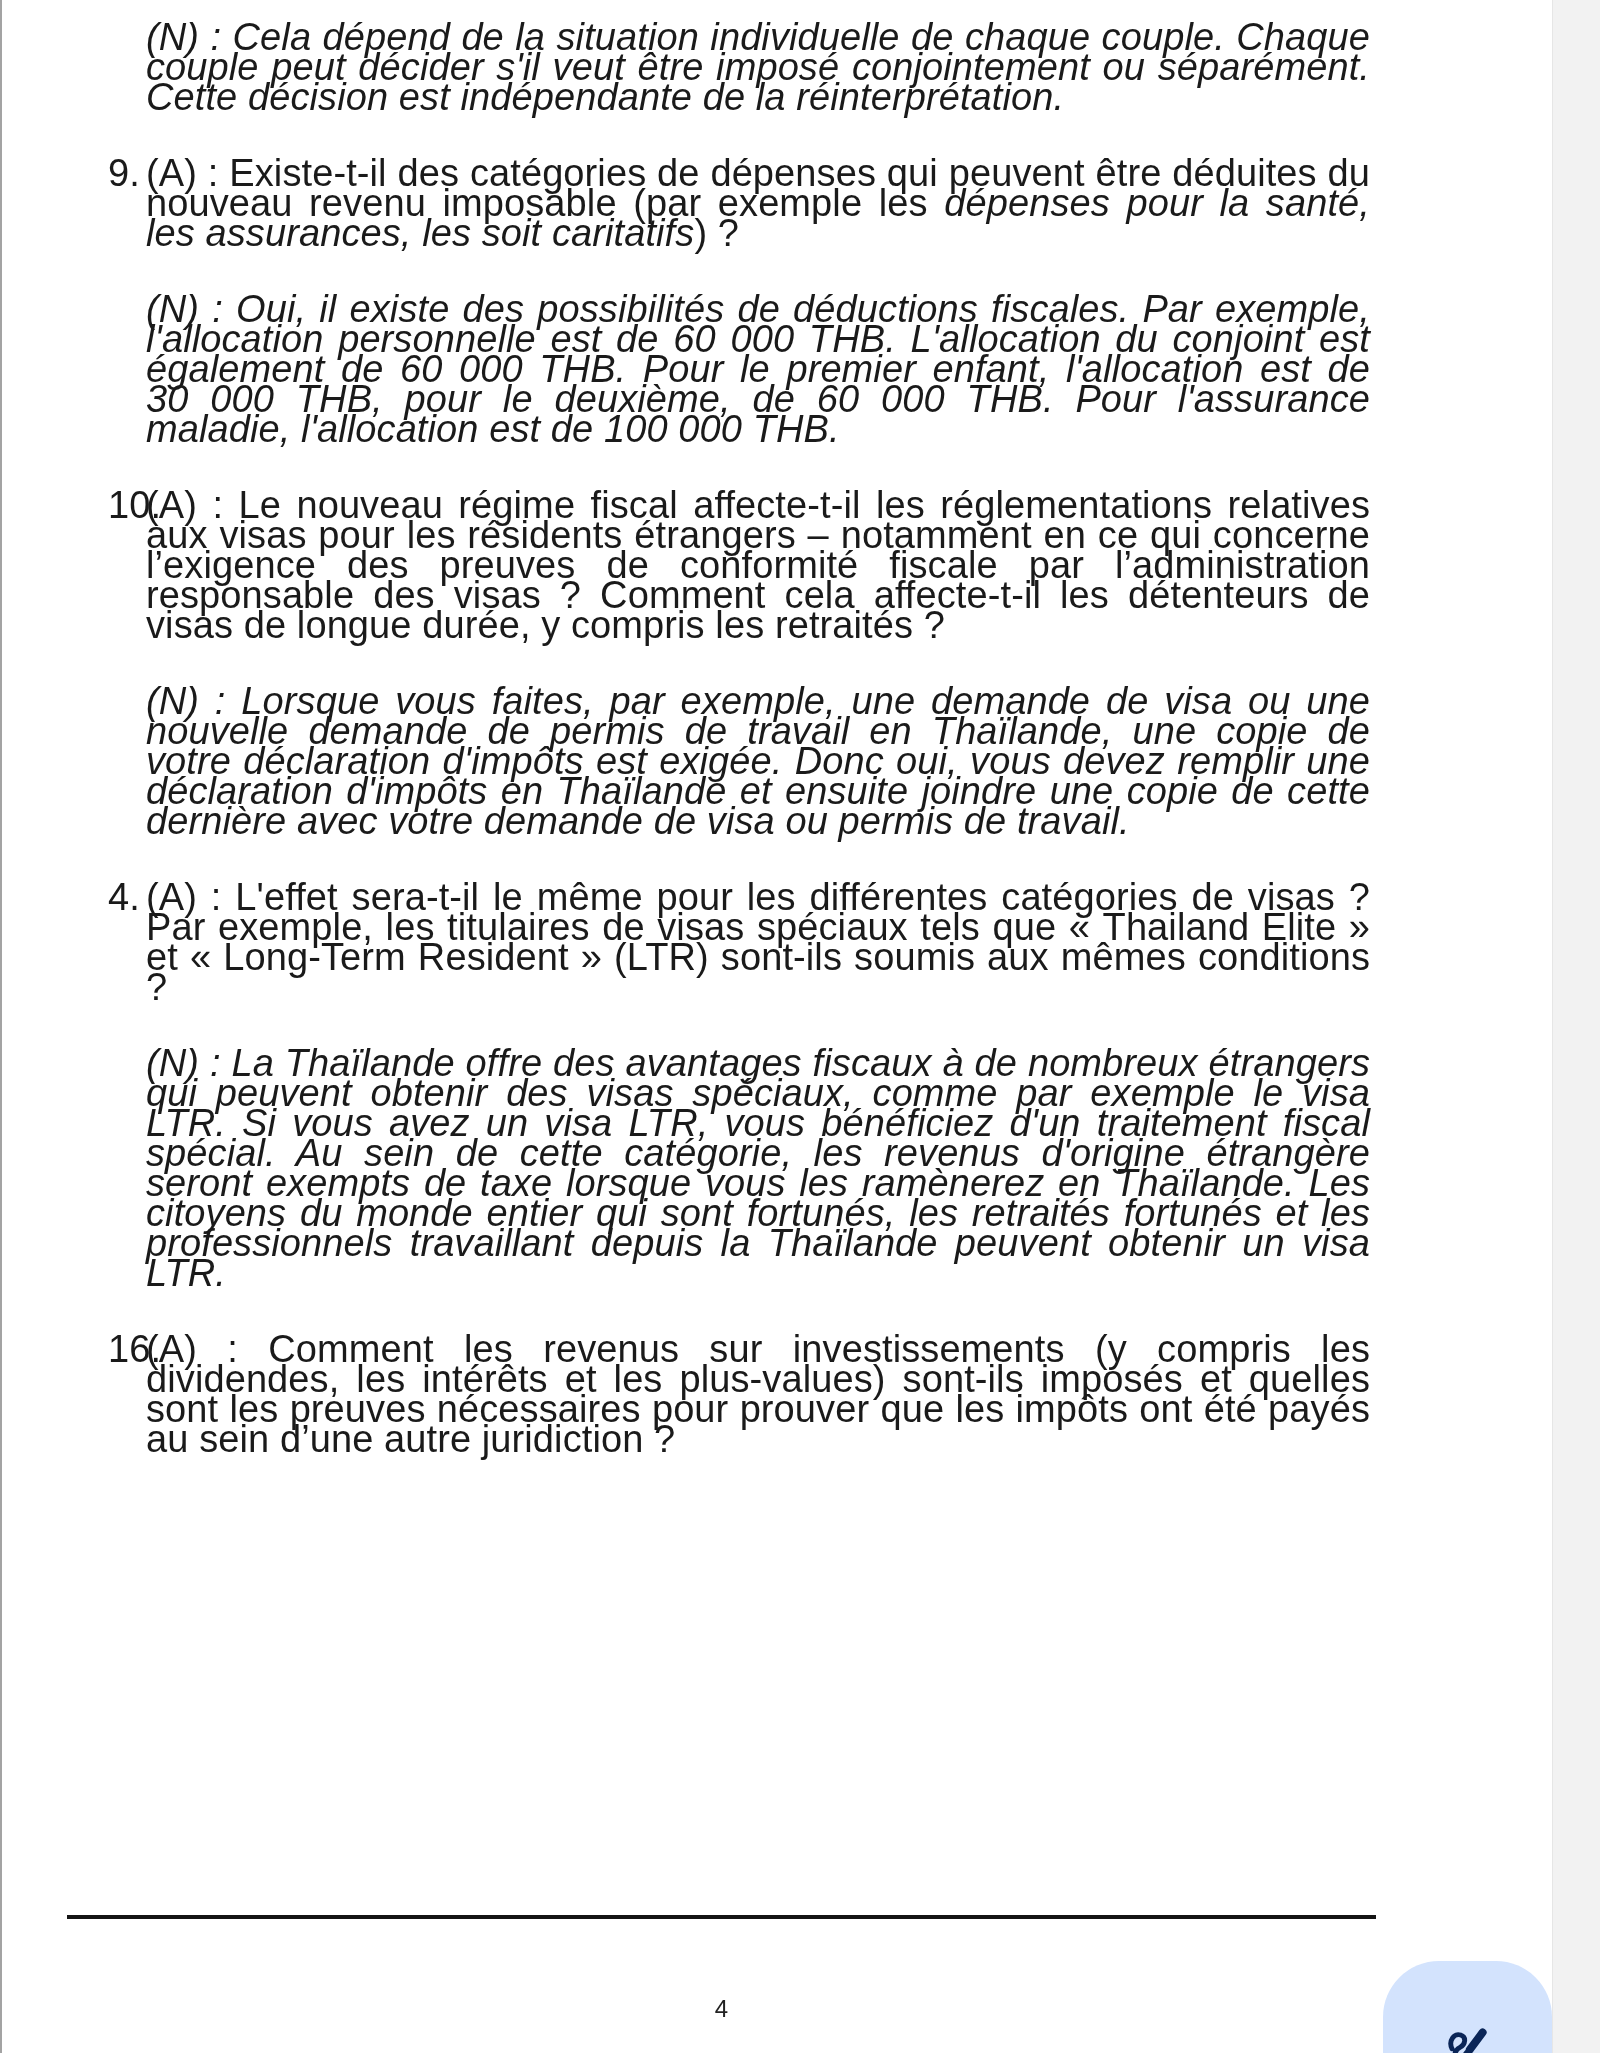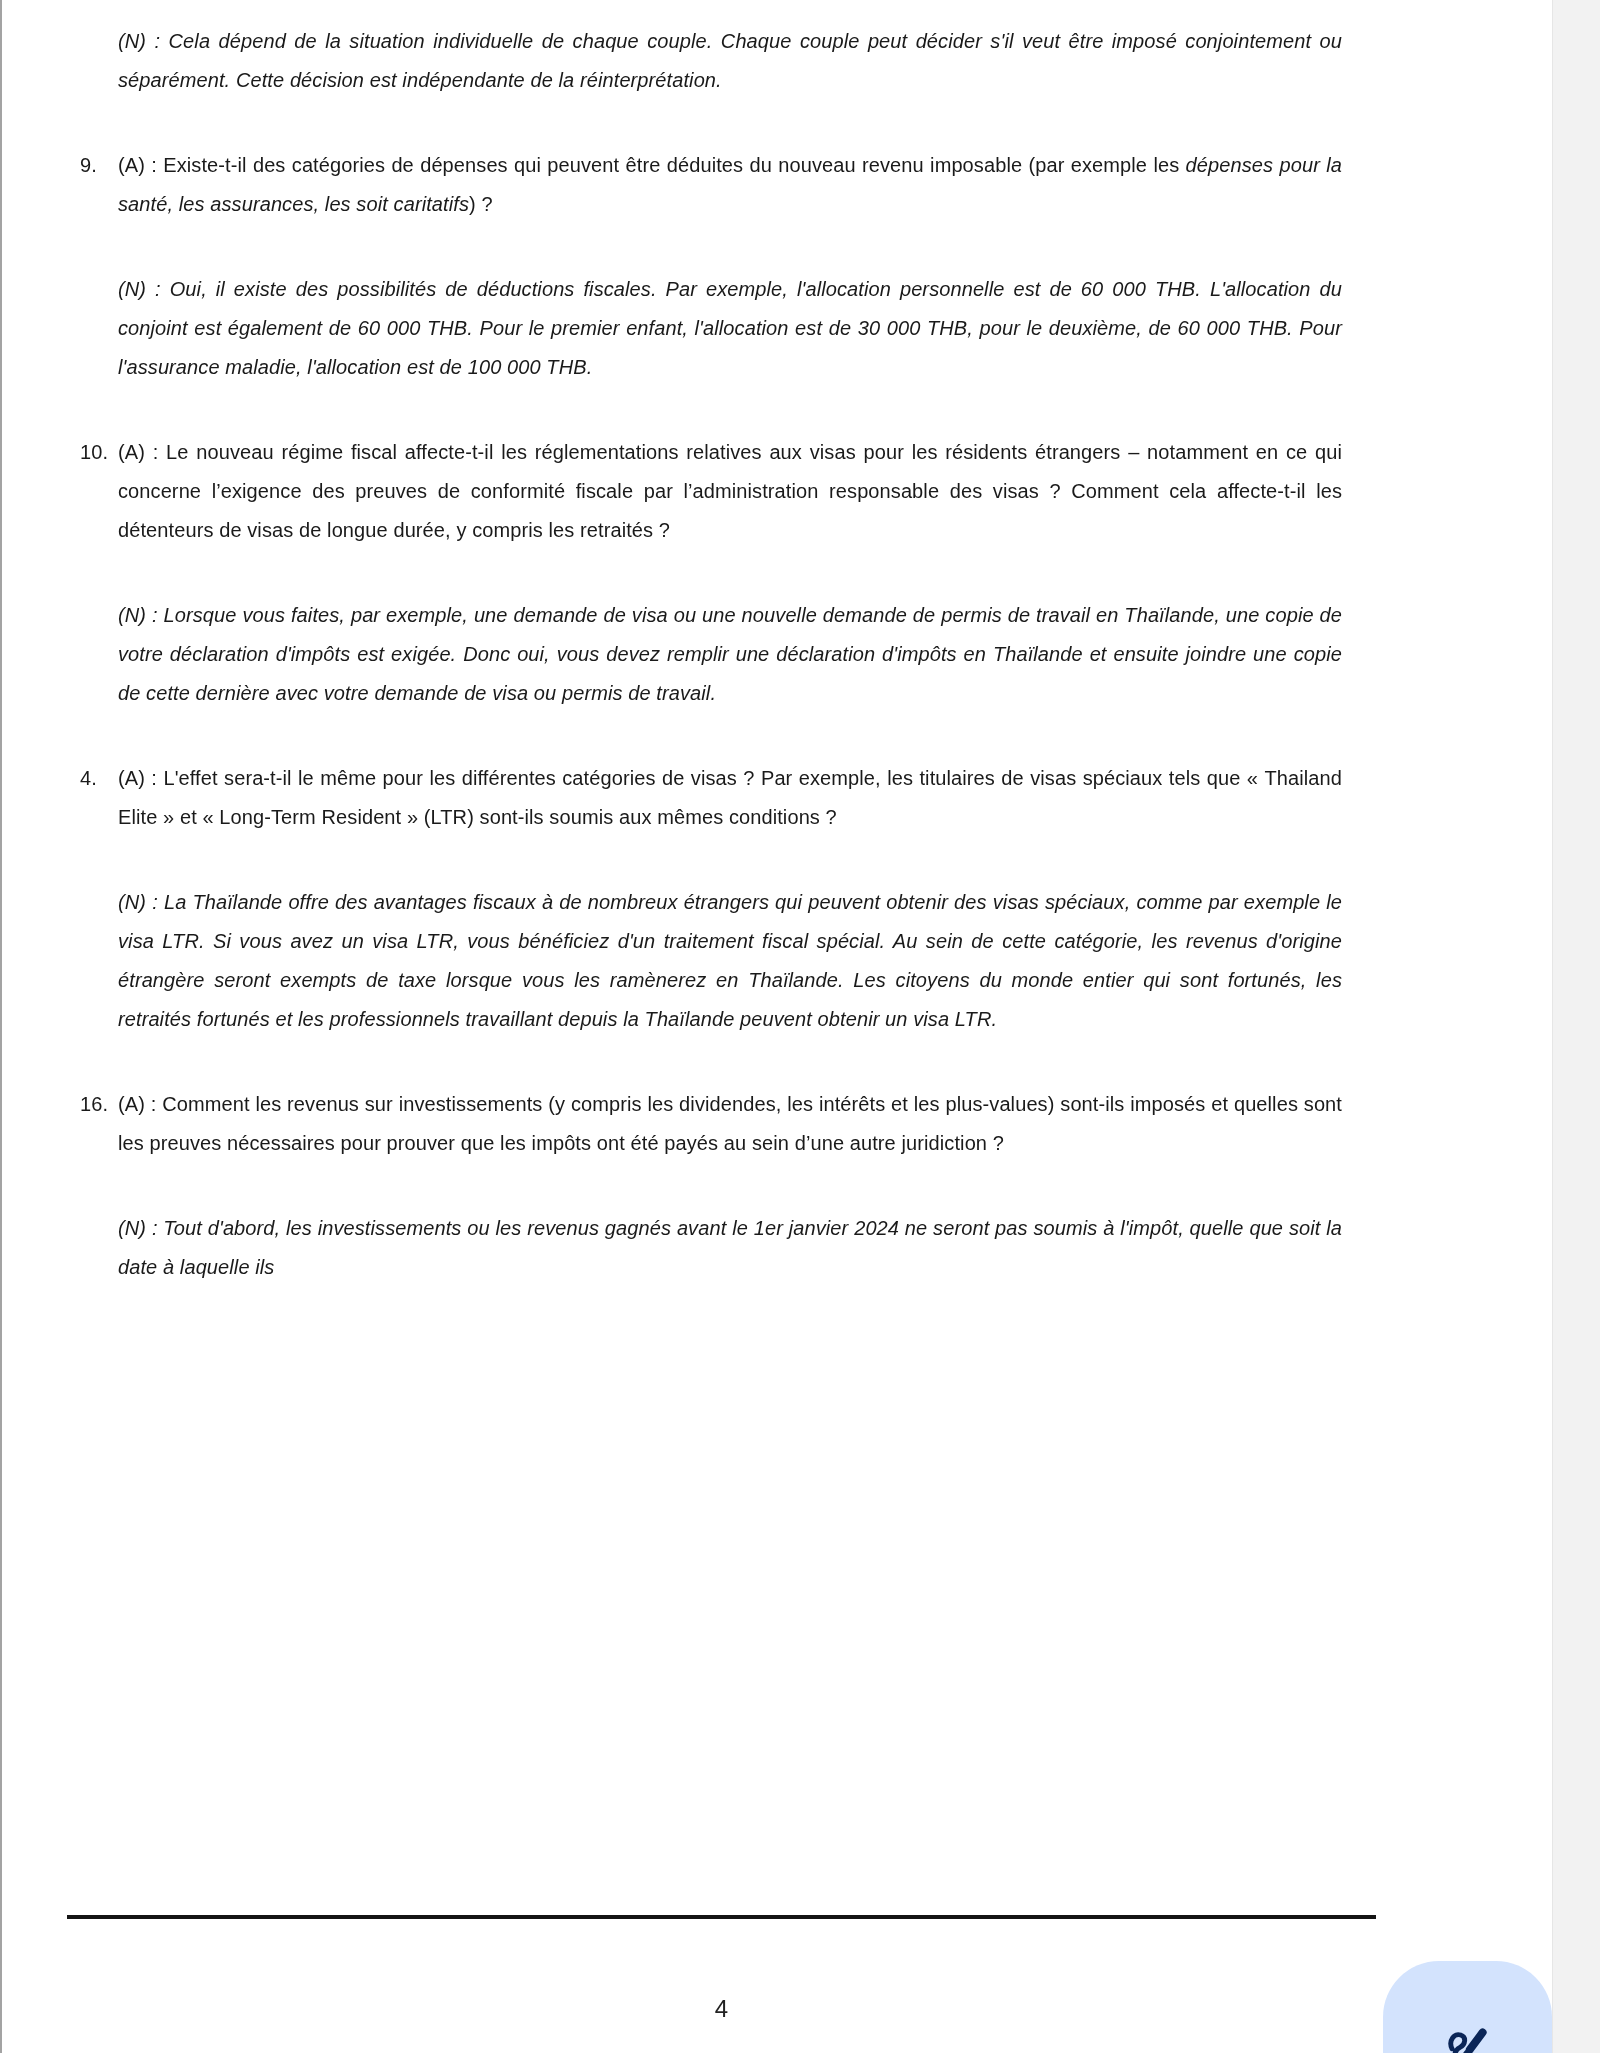--- a/index.html
+++ b/index.html
@@ -10,22 +10,22 @@
   }
   .page{
     position:absolute;left:0;top:0;width:1552px;height:2053px;
     background:#ffffff;border-left:2px solid #a3a3a3;box-sizing:border-box;
   }
   .viewer-gutter{
     position:absolute;right:0;top:0;width:48px;height:2053px;
     background:#f2f2f2;border-left:1px solid #e6e6e6;box-sizing:border-box;
   }
   .content{
-    position:absolute;left:116px;top:22px;width:1224px;
-    font-size:20px;line-height:39px;text-align:justify;
+    position:absolute;left:144px;top:22px;width:1224px;
+    font-size:38px;line-height:30px;text-align:justify;
     letter-spacing:0.1px;
   }
   .block{position:relative;margin-bottom:46px;}
   .block:last-child{margin-bottom:0;}
   .num{position:absolute;left:-38px;top:0;font-style:normal;white-space:nowrap;}
   .it{font-style:italic;}
   .footer-rule{
     position:absolute;left:65px;top:1915px;width:1309px;height:4px;
     background:#141414;
   }
@@ -49,21 +49,20 @@
 
     <div class="content" id="doc-content">
         <div class="block answer"><span class="it">(N) : Cela dépend de la situation individuelle de chaque couple. Chaque couple peut décider s'il veut être imposé conjointement ou séparément. Cette décision est indépendante de la réinterprétation.</span></div>
         <div class="block question"><span class="num">9.</span><span>(A) : Existe-t-il des catégories de dépenses qui peuvent être déduites du nouveau revenu imposable (par exemple les </span><span class="it">dépenses pour la santé, les assurances, les soit caritatifs</span><span>) ?</span></div>
         <div class="block answer"><span class="it">(N) : Oui, il existe des possibilités de déductions fiscales. Par exemple, l'allocation personnelle est de 60&nbsp;000 THB. L'allocation du conjoint est également de 60&nbsp;000 THB. Pour le premier enfant, l'allocation est de 30&nbsp;000 THB, pour le deuxième, de 60&nbsp;000 THB. Pour l'assurance maladie, l'allocation est de 100&nbsp;000 THB.</span></div>
         <div class="block question"><span class="num">10.</span><span>(A) : Le nouveau régime fiscal affecte-t-il les réglementations relatives aux visas pour les résidents étrangers – notamment en ce qui concerne l’exigence des preuves de conformité fiscale par l’administration responsable des visas ? Comment cela affecte-t-il les détenteurs de visas de longue durée, y compris les retraités ?</span></div>
         <div class="block answer"><span class="it">(N) : Lorsque vous faites, par exemple, une demande de visa ou une nouvelle demande de permis de travail en Thaïlande, une copie de votre déclaration d'impôts est exigée. Donc oui, vous devez remplir une déclaration d'impôts en Thaïlande et ensuite joindre une copie de cette dernière avec votre demande de visa ou permis de travail.</span></div>
         <div class="block question"><span class="num">4.</span><span>(A) : L'effet sera-t-il le même pour les différentes catégories de visas ? Par exemple, les titulaires de visas spéciaux tels que «&nbsp;Thailand Elite&nbsp;» et «&nbsp;Long-Term Resident&nbsp;» (LTR) sont-ils soumis aux mêmes conditions ?</span></div>
         <div class="block answer"><span class="it">(N) : La Thaïlande offre des avantages fiscaux à de nombreux étrangers qui peuvent obtenir des visas spéciaux, comme par exemple le visa LTR. Si vous avez un visa LTR, vous bénéficiez d'un traitement fiscal spécial. Au sein de cette catégorie, les revenus d'origine étrangère seront exempts de taxe lorsque vous les ramènerez en Thaïlande. Les citoyens du monde entier qui sont fortunés, les retraités fortunés et les professionnels travaillant depuis la Thaïlande peuvent obtenir un visa LTR.</span></div>
         <div class="block question"><span class="num">16.</span><span>(A) : Comment les revenus sur investissements (y compris les dividendes, les intérêts et les plus-values) sont-ils imposés et quelles sont les preuves nécessaires pour prouver que les impôts ont été payés au sein d’une autre juridiction ?</span></div>
-        <div class="block answer"><span class="it">(N) : Tout d'abord, les investissements ou les revenus gagnés avant le 1er janvier 2024 ne seront pas soumis à l'impôt, quelle que soit la date à laquelle ils</span></div>
       </div>
 
     <div class="footer-rule"></div>
 
     <div class="page-number">4</div>
   </div>
 
   <div class="viewer-gutter"></div>
 
   <button class="fab">

